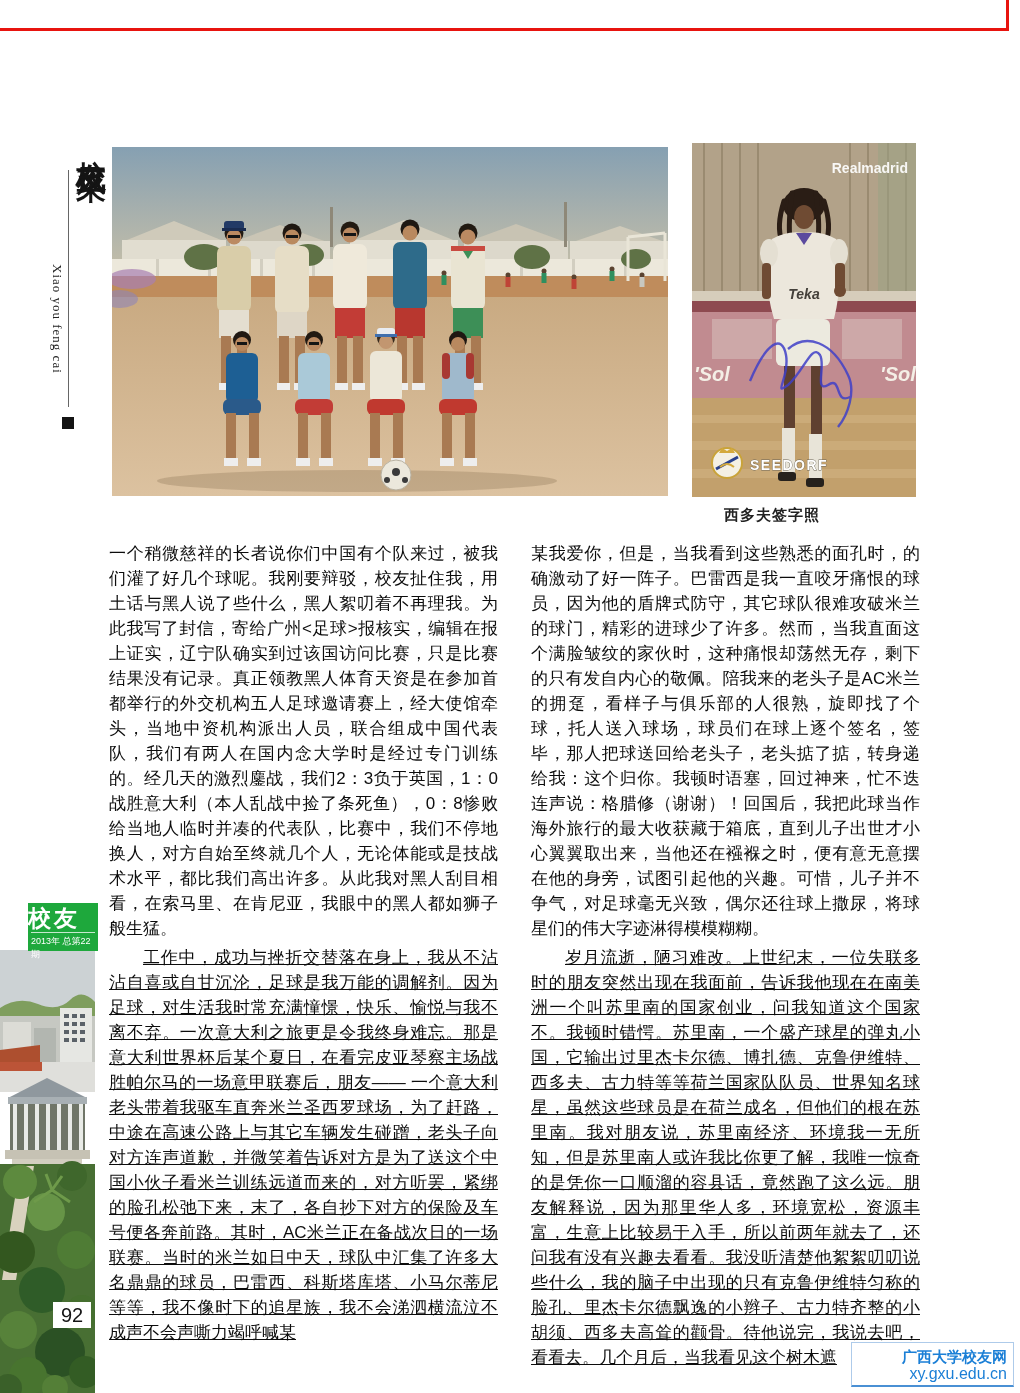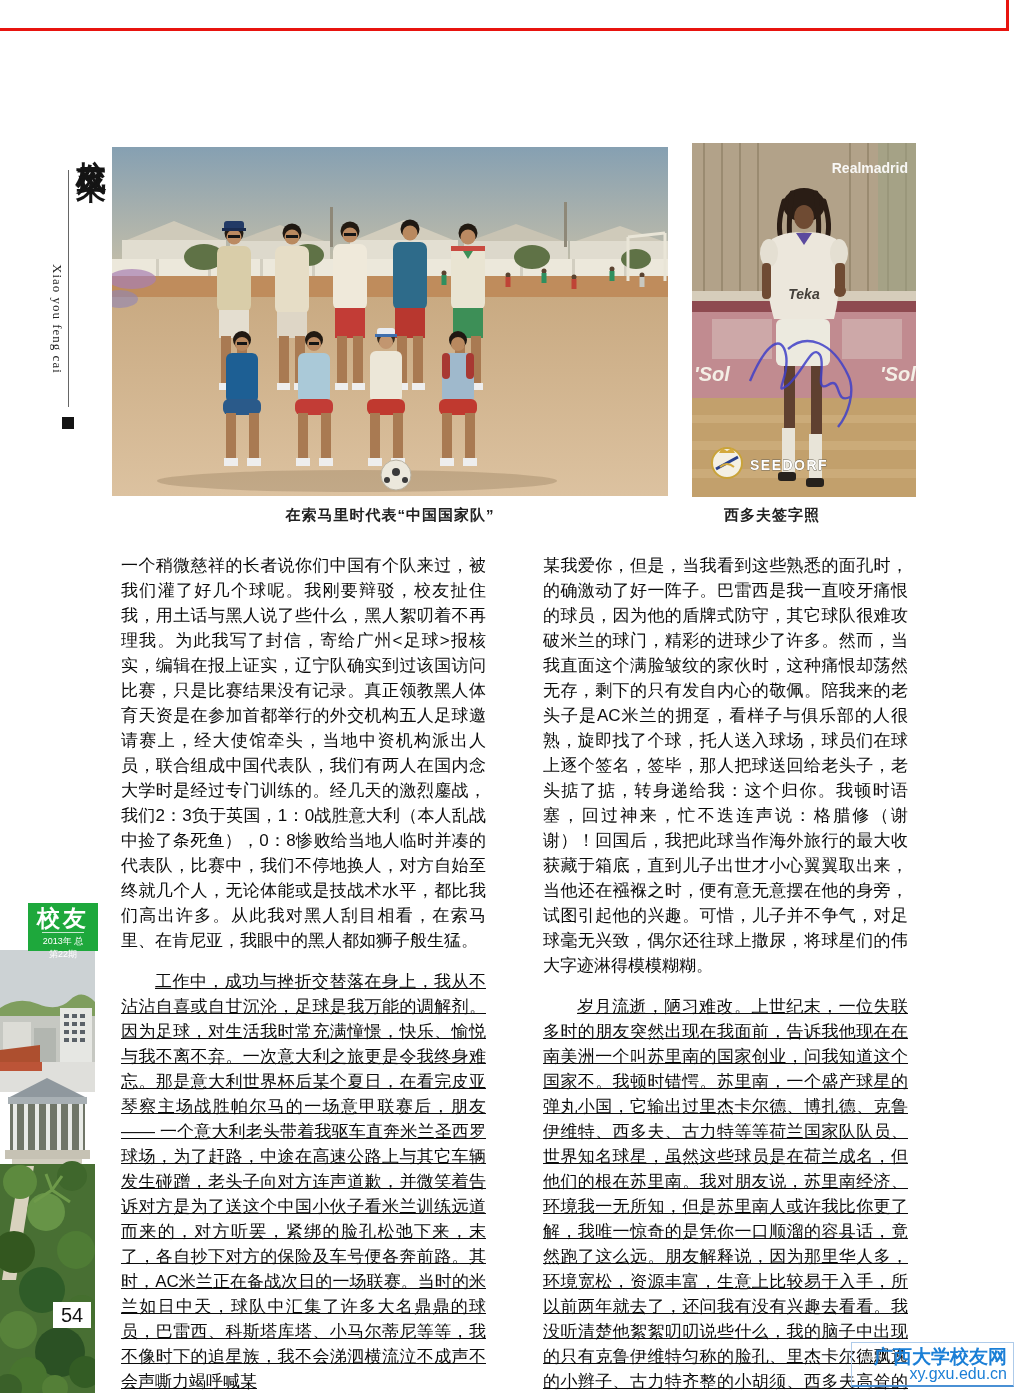--- a/index.html
+++ b/index.html
@@ -34,49 +34,49 @@
     color:#222; text-align:center; letter-spacing:1px;
   }
   .caption-left  { left:112px; width:556px; }
   .caption-right { left:660px; width:224px; }
 
   
   .col {
     position:absolute; top:537px; width:397px; font-size:17px; line-height:25px;
     text-align:justify; color:#0c0c0c;
   }
-  .col p { margin:16px; }
+  .col p { margin:4px; }
   .col p.indent { text-indent:2em;text-decoration:underline; }
   .col-left  { left:105px; }
   .col-right { left:527px; }
 
   
   .badge {
     position:absolute; left:28px; top:903px; width:70px; height:48px;
-    background:#1ea83c; color:#fff; text-align:center; z-index:3;
+    background:#1ea83c; color:#fff; text-align:left; z-index:3;
   }
   .badge-title { font-size:23px; font-weight:bold; line-height:29px; letter-spacing:3px; font-family:"DejaVu Serif", serif; }
-  .badge-issue { font-size:9px; line-height:13px; border-top:1px solid rgba(255,255,255,.75); margin:0 14px; padding-top:2px; letter-spacing:0; }
+  .badge-issue { font-size:9px; line-height:13px; border-top:1px solid rgba(255,255,255,.75); margin:0 3px; padding-top:2px; letter-spacing:0; }
 
   
   .strip { position:absolute; left:0; top:950px; width:95px; height:443px; z-index:1; }
 
   .pagenum {
     position:absolute; left:53px; top:1302px; width:38px; height:26px; z-index:4;
     background:#ffffff; color:#141414; font-size:20px; text-align:center; line-height:26px;
   }
 
   
   .footer-box {
     position:absolute; left:851px; top:1342px; width:163px; height:45px;
     border:1px solid #aecbea; border-bottom:2px solid #4a90d4;
     display:flex; flex-direction:column; justify-content:flex-end; align-items:flex-end;
     padding:3px 6px 3px 0; box-sizing:border-box;
   }
-  .footer-name { color:#1b7fd6; font-weight:bold; font-size:19px; line-height:18px; }
+  .footer-name { color:#1b7fd6; font-weight:bold; font-size:15px; line-height:18px; }
   .footer-url  { color:#1b7fd6; font-size:16px; line-height:16px; }
 </style>
 </head>
 <body>
 
 <div class="page">
 
   <div class="top-rule"></div>
   <div class="top-rule-corner"></div>
 
@@ -364,21 +364,20 @@
       <g>
         <circle cx="35" cy="320" r="15" fill="#f4f0e4" stroke="#c9a33a" stroke-width="2"></circle>
         <polygon points="27,310 43,310 40,305 35,308 30,305" fill="#d4a93c"></polygon>
         <path d="M24,326 L46,314" stroke="#27408b" stroke-width="3"></path>
         <path d="M28,324 Q35,318 42,324" stroke="#d4a93c" stroke-width="2" fill="none"></path>
       </g>
       <text x="58" y="327" font-size="14" font-weight="bold" letter-spacing="1.5" fill="#ffffff" style="paint-order:stroke" stroke="#6b6557" stroke-width="0.8">SEEDORF</text>
     </svg>
   </div>
 
-  <div class="caption caption-left">在索马里时代表“中国国家队”</div>
   <div class="caption caption-right">西多夫签字照</div>
 
   <div class="col col-left">
     <p>一个稍微慈祥的长者说你们中国有个队来过，被我们灌了好几个球呢。我刚要辩驳，校友扯住我，用土话与黑人说了些什么，黑人絮叨着不再理我。为此我写了封信，寄给广州&lt;足球&gt;报核实，编辑在报上证实，辽宁队确实到过该国访问比赛，只是比赛结果没有记录。真正领教黑人体育天资是在参加首都举行的外交机构五人足球邀请赛上，经大使馆牵头，当地中资机构派出人员，联合组成中国代表队，我们有两人在国内念大学时是经过专门训练的。经几天的激烈鏖战，我们2：3负于英国，1：0战胜意大利（本人乱战中捡了条死鱼），0：8惨败给当地人临时并凑的代表队，比赛中，我们不停地换人，对方自始至终就几个人，无论体能或是技战术水平，都比我们高出许多。从此我对黑人刮目相看，在索马里、在肯尼亚，我眼中的黑人都如狮子般生猛。</p>
     <p class="indent">工作中，成功与挫折交替落在身上，我从不沾沾自喜或自甘沉沦，足球是我万能的调解剂。因为足球，对生活我时常充满憧憬，快乐、愉悦与我不离不弃。一次意大利之旅更是令我终身难忘。那是意大利世界杯后某个夏日，在看完皮亚琴察主场战胜帕尔马的一场意甲联赛后，朋友—— 一个意大利老头带着我驱车直奔米兰圣西罗球场，为了赶路，中途在高速公路上与其它车辆发生碰蹭，老头子向对方连声道歉，并微笑着告诉对方是为了送这个中国小伙子看米兰训练远道而来的，对方听罢，紧绑的脸孔松弛下来，末了，各自抄下对方的保险及车号便各奔前路。其时，AC米兰正在备战次日的一场联赛。当时的米兰如日中天，球队中汇集了许多大名鼎鼎的球员，巴雷西、科斯塔库塔、小马尔蒂尼等等，我不像时下的追星族，我不会涕泗横流泣不成声不会声嘶力竭呼喊某</p>
   </div>
   <div class="col col-right">
     <p>某我爱你，但是，当我看到这些熟悉的面孔时，的确激动了好一阵子。巴雷西是我一直咬牙痛恨的球员，因为他的盾牌式防守，其它球队很难攻破米兰的球门，精彩的进球少了许多。然而，当我直面这个满脸皱纹的家伙时，这种痛恨却荡然无存，剩下的只有发自内心的敬佩。陪我来的老头子是AC米兰的拥趸，看样子与俱乐部的人很熟，旋即找了个球，托人送入球场，球员们在球上逐个签名，签毕，那人把球送回给老头子，老头掂了掂，转身递给我：这个归你。我顿时语塞，回过神来，忙不迭连声说：格腊修（谢谢）！回国后，我把此球当作海外旅行的最大收获藏于箱底，直到儿子出世才小心翼翼取出来，当他还在襁褓之时，便有意无意摆在他的身旁，试图引起他的兴趣。可惜，儿子并不争气，对足球毫无兴致，偶尔还往球上撒尿，将球星们的伟大字迹淋得模模糊糊。</p>
     <p class="indent">岁月流逝，陋习难改。上世纪末，一位失联多时的朋友突然出现在我面前，告诉我他现在在南美洲一个叫苏里南的国家创业，问我知道这个国家不。我顿时错愕。苏里南，一个盛产球星的弹丸小国，它输出过里杰卡尔德、博扎德、克鲁伊维特、西多夫、古力特等等荷兰国家队队员、世界知名球星，虽然这些球员是在荷兰成名，但他们的根在苏里南。我对朋友说，苏里南经济、环境我一无所知，但是苏里南人或许我比你更了解，我唯一惊奇的是凭你一口顺溜的容县话，竟然跑了这么远。朋友解释说，因为那里华人多，环境宽松，资源丰富，生意上比较易于入手，所以前两年就去了，还问我有没有兴趣去看看。我没听清楚他絮絮叨叨说些什么，我的脑子中出现的只有克鲁伊维特匀称的脸孔、里杰卡尔德飘逸的小辫子、古力特齐整的小胡须、西多夫高耸的颧骨。待他说完，我说去吧，看看去。几个月后，当我看见这个树木遮</p>
   </div>
@@ -445,20 +444,20 @@
         <circle cx="18" cy="380" r="19" fill="#57823a"></circle>
           <circle cx="60" cy="402" r="25" fill="#2b5124"></circle>
         <circle cx="28" cy="426" r="19" fill="#48742f"></circle>
           <circle cx="85" cy="422" r="16" fill="#335c24"></circle>
         <circle cx="8" cy="438" r="14" fill="#3a6029"></circle>
           <circle cx="55" cy="438" r="13" fill="#547f37"></circle>
       </g>
     </svg>
   </div>
 
-  <div class="pagenum">54</div>
+  <div class="pagenum">92</div>
 
   <div class="footer-box">
     <div class="footer-name">广西大学校友网</div>
     <div class="footer-url">xy.gxu.edu.cn</div>
   </div>
 
 </div>
 
 </body></html>

